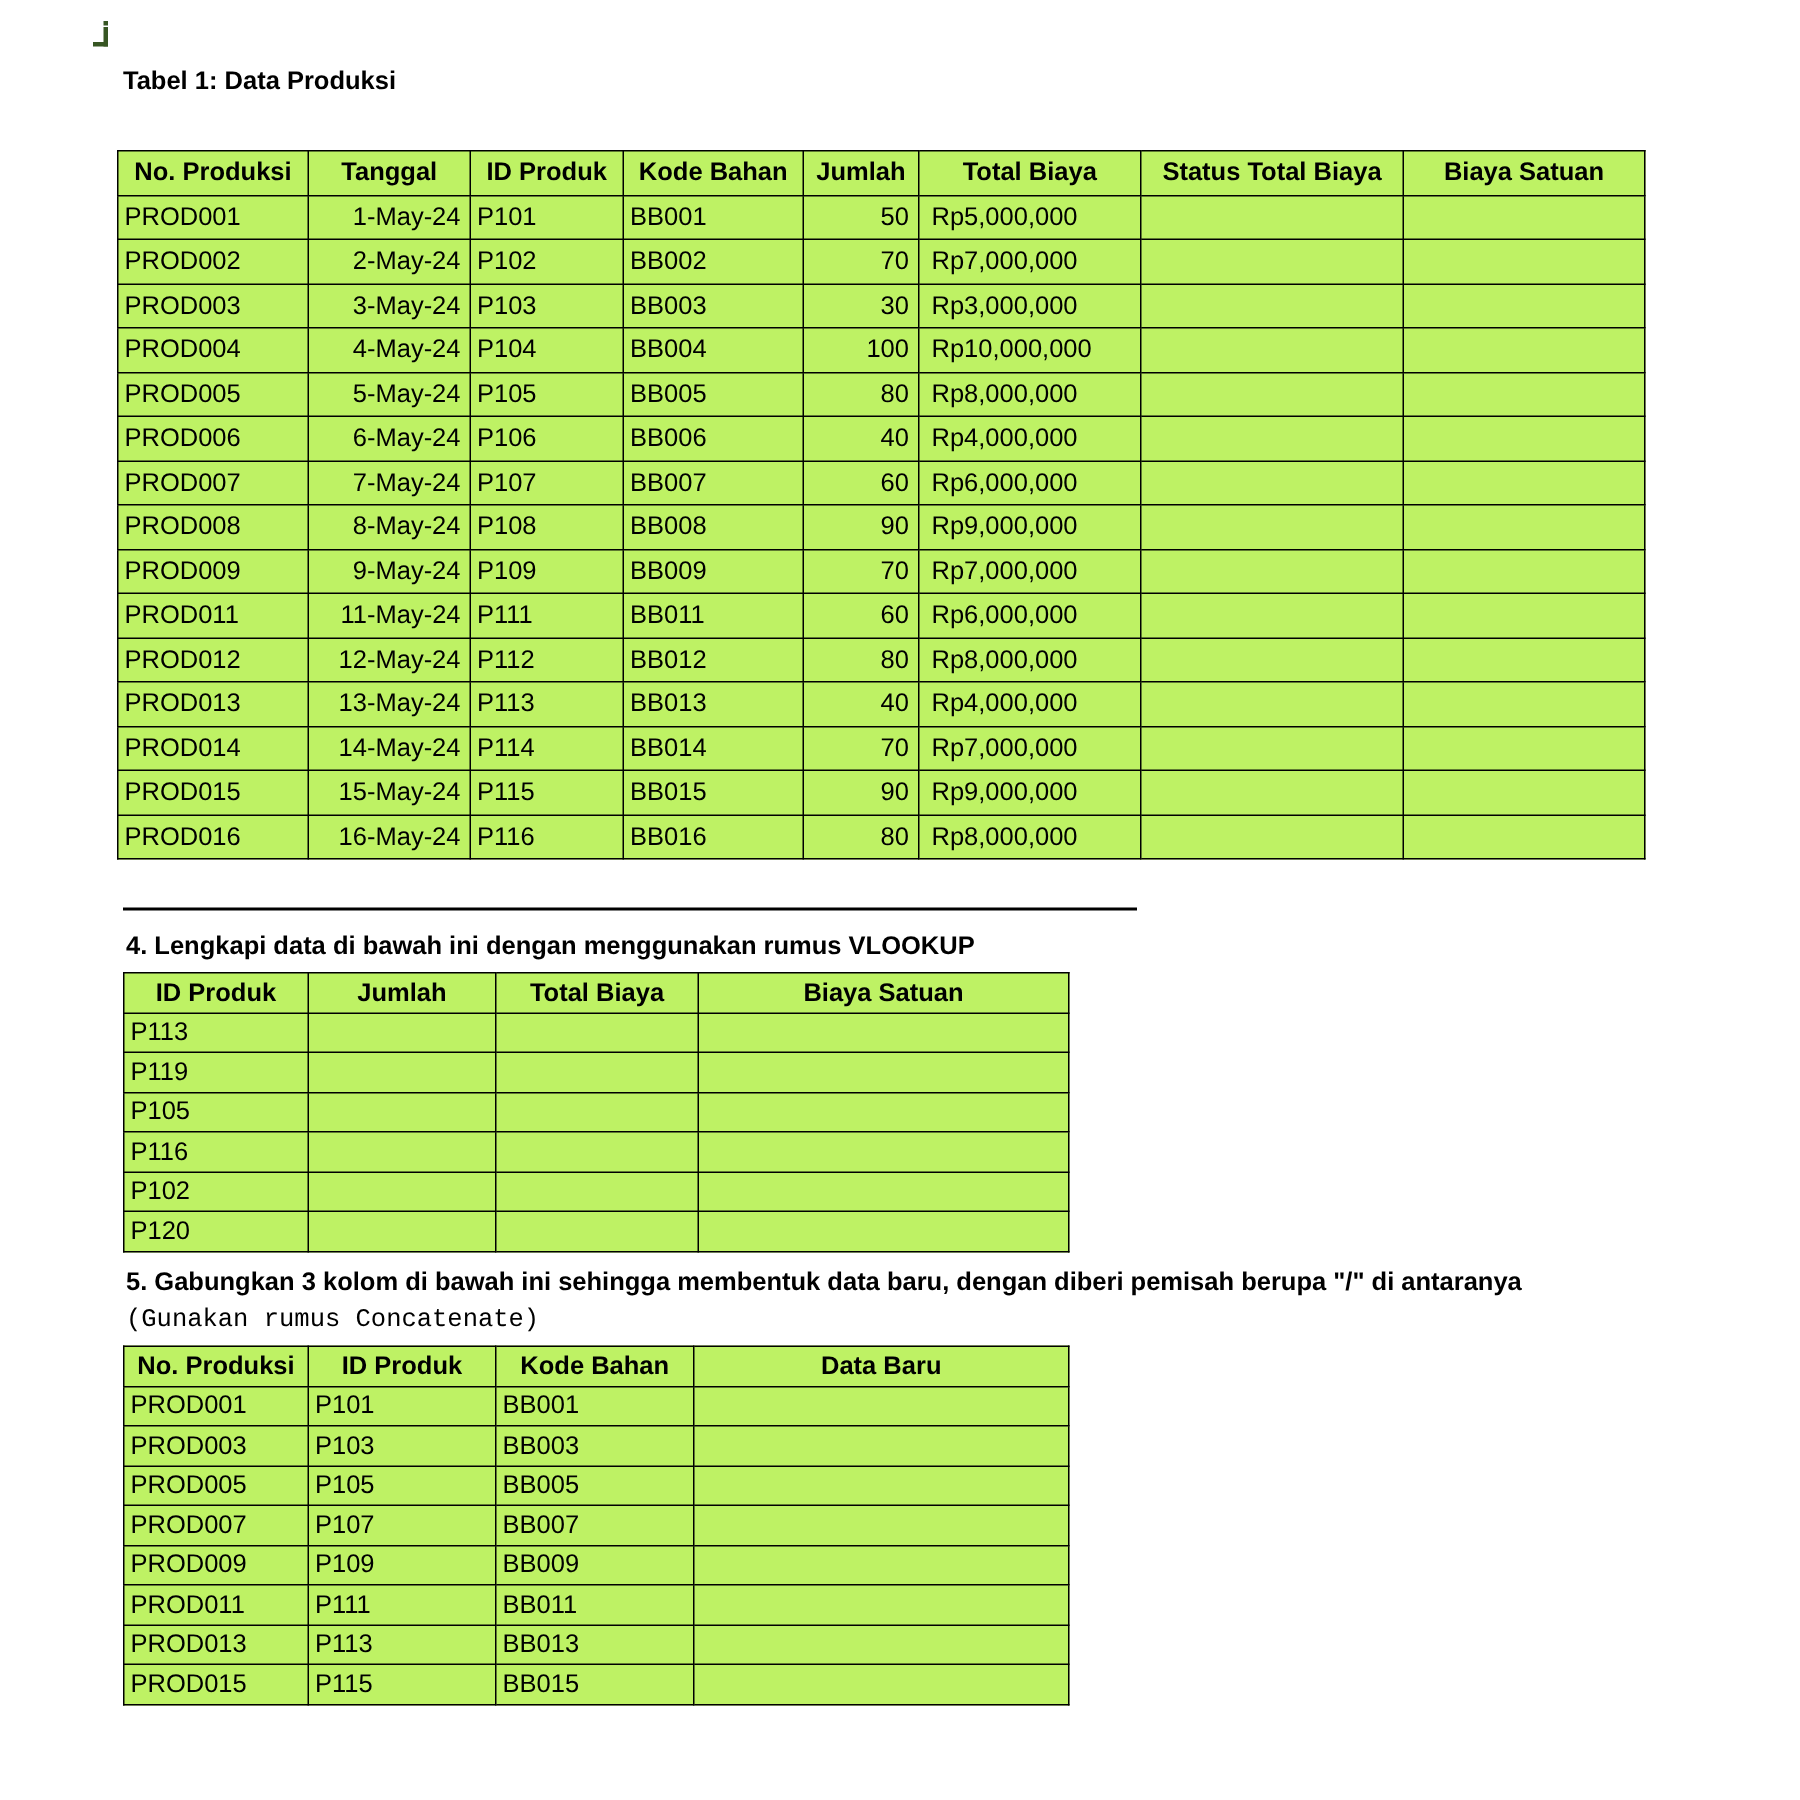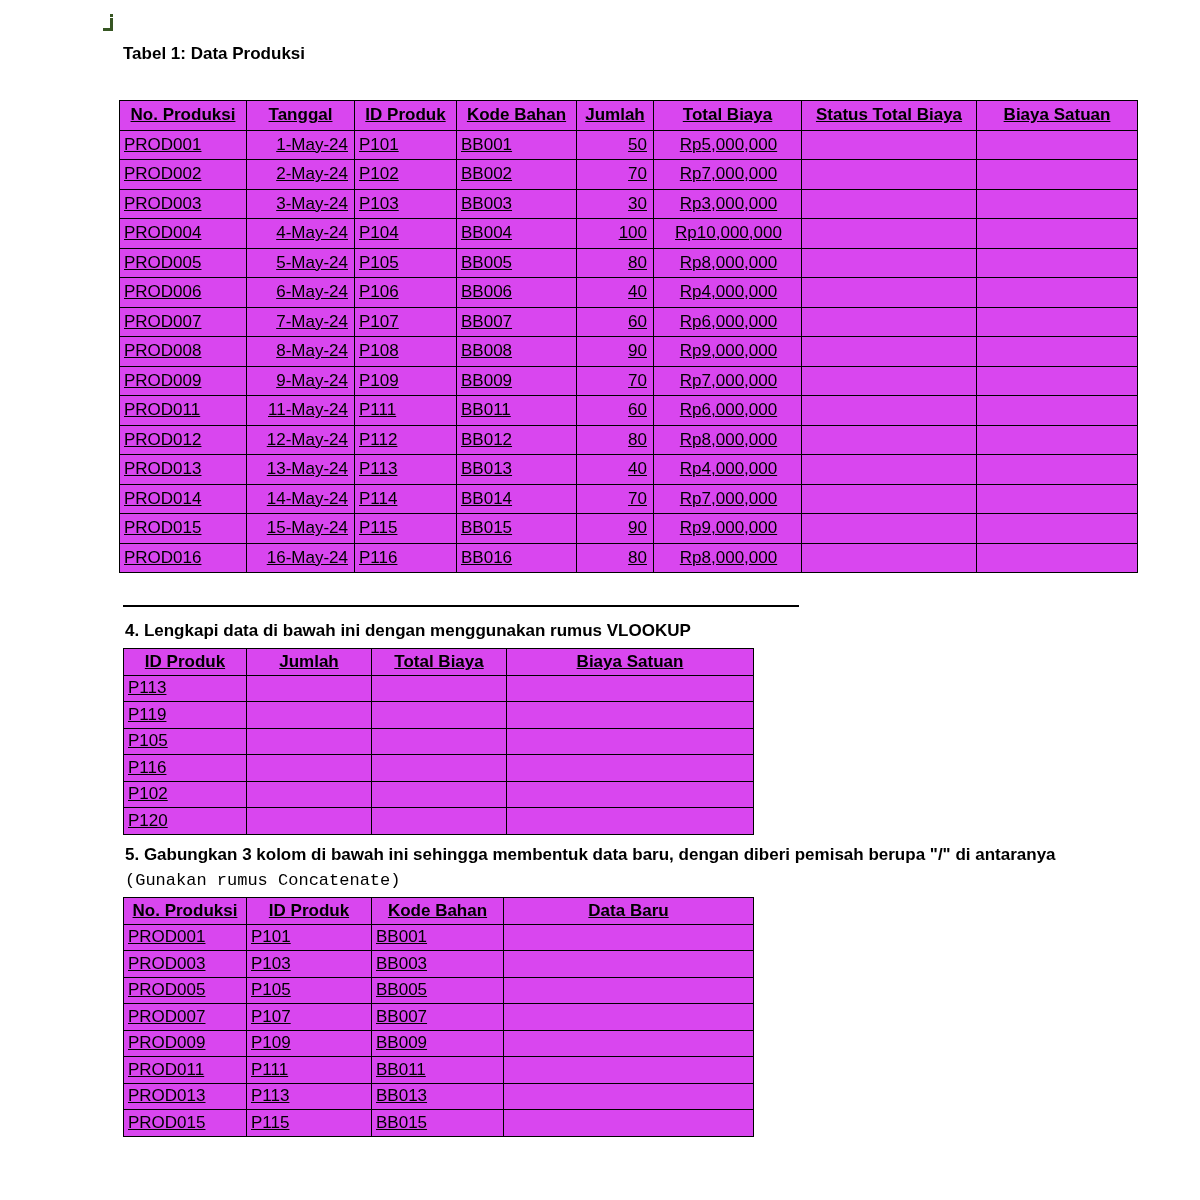--- a/index.html
+++ b/index.html
@@ -1,39 +1,39 @@
 <!DOCTYPE html>
 <html><head>
 <meta charset="utf-8">
 <style>
   html,body{margin:0;padding:0;}
   body{
     width:1200px;height:1200px;position:relative;background:#ffffff;
     font-family:"Liberation Sans", sans-serif;color:#000;overflow:hidden;
   }
-  .abs{position:absolute;margin-left:41px;}
+  .abs{position:absolute;}
   .title{font-size:17px;font-weight:bold;}
   .heading{font-size:17px;font-weight:bold;white-space:nowrap;}
   .subheading{font-size:17px;font-weight:normal;white-space:nowrap;}
 
-  table{border-collapse:collapse;table-layout:fixed;background:#d946ef;text-decoration:underline;}
+  table{border-collapse:collapse;table-layout:fixed;background:#bef264;}
   th,td{
     border:1.5px solid #000;
     font-size:17px;
     vertical-align:middle;
     padding:0 4px;
     overflow:hidden;
     white-space:nowrap;
     box-sizing:content-box;
   }
   th{font-weight:bold;text-align:center;}
   td{text-align:left;font-weight:normal;}
   td.right{text-align:right;padding-right:6px;}
   td.acct{padding:0;}
-  .acct-in{display:flex;justify-content:center;align-items:center;padding:0 6px 0 8px;}
+  .acct-in{display:flex;justify-content:flex-start;align-items:center;padding:0 6px 0 8px;}
 
   #produksi-table th,#produksi-table td{height:28.5px;}
   #vlookup-table th,#vlookup-table td,
   #concat-table th,#concat-table td{height:25.5px;}
 
   .clip{overflow:hidden;}
 
   
   .marker-v{position:absolute;left:7px;top:0;width:3px;height:13px;background:#375623;}
   .marker-h{position:absolute;left:0;top:10px;width:10px;height:3px;background:#375623;}

